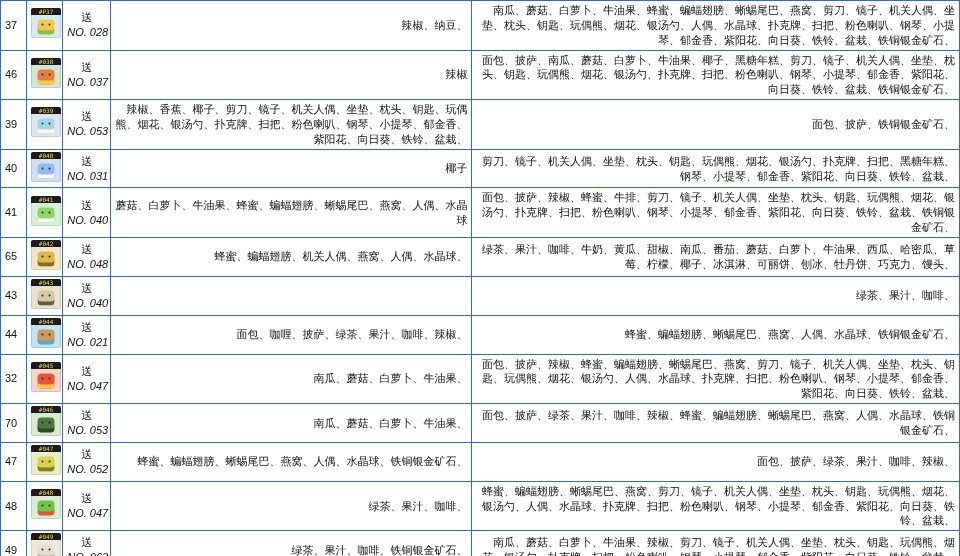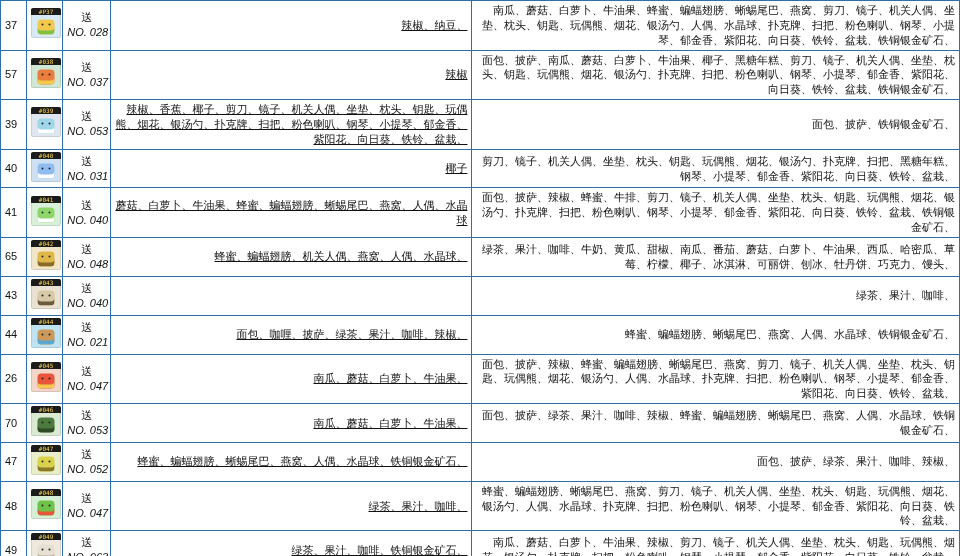--- a/index.html
+++ b/index.html
@@ -53,21 +53,20 @@
     color: #222;
     line-height: 1.25;
   }
   td.send .send-label { display: block; }
   td.send .send-no { display: block; white-space: nowrap; font-style: italic; }
   td.like, td.other {
     text-align: right;
   }
   td.like {
     padding-left: 5px;
-    text-decoration: underline;
   }
   td.other {
     padding-left: 5px;
   }
 
   
   .sprite {
     width: 30px;
     height: 30px;
     display: inline-block;
@@ -133,21 +132,21 @@
                 <span class="blob" style="background: rgb(242, 201, 76); box-shadow: rgb(127, 194, 65) 0px -4px 0px inset;"></span>
               </span></span></td>
           <td class="send">
             <span class="send-label">送</span>
             <span class="send-no">NO. 028</span>
           </td>
           <td class="like">辣椒、纳豆、</td>
           <td class="other">南瓜、蘑菇、白萝卜、牛油果、蜂蜜、蝙蝠翅膀、蜥蜴尾巴、燕窝、剪刀、镜子、机关人偶、坐垫、枕头、钥匙、玩偶熊、烟花、银汤勺、人偶、水晶球、扑克牌、扫把、粉色喇叭、钢琴、小提琴、郁金香、紫阳花、向日葵、铁铃、盆栽、铁铜银金矿石、</td>
         </tr>
         <tr>
-          <td class="idx">57</td>
+          <td class="idx">46</td>
           <td class="icon"><span class="sprite" style="background: rgb(207, 231, 212);"><span class="cap">#038</span><span class="body">
                 <span class="blob" style="background: rgb(232, 125, 62); box-shadow: rgb(242, 201, 76) 0px -4px 0px inset;"></span>
               </span></span></td>
           <td class="send">
             <span class="send-label">送</span>
             <span class="send-no">NO. 037</span>
           </td>
           <td class="like">辣椒</td>
           <td class="other">面包、披萨、南瓜、蘑菇、白萝卜、牛油果、椰子、黑糖年糕、剪刀、镜子、机关人偶、坐垫、枕头、钥匙、玩偶熊、烟花、银汤勺、扑克牌、扫把、粉色喇叭、钢琴、小提琴、郁金香、紫阳花、向日葵、铁铃、盆栽、铁铜银金矿石、</td>
         </tr>
@@ -217,21 +216,21 @@
                 <span class="blob" style="background: rgb(201, 154, 91); box-shadow: rgb(90, 168, 207) 0px -4px 0px inset;"></span>
               </span></span></td>
           <td class="send">
             <span class="send-label">送</span>
             <span class="send-no">NO. 021</span>
           </td>
           <td class="like">面包、咖喱、披萨、绿茶、果汁、咖啡、辣椒、</td>
           <td class="other">蜂蜜、蝙蝠翅膀、蜥蜴尾巴、燕窝、人偶、水晶球、铁铜银金矿石、</td>
         </tr>
         <tr>
-          <td class="idx">26</td>
+          <td class="idx">32</td>
           <td class="icon"><span class="sprite" style="background: rgb(242, 214, 201);"><span class="cap">#045</span><span class="body">
                 <span class="blob" style="background: rgb(232, 85, 58); box-shadow: rgb(242, 201, 76) 0px -4px 0px inset;"></span>
               </span></span></td>
           <td class="send">
             <span class="send-label">送</span>
             <span class="send-no">NO. 047</span>
           </td>
           <td class="like">南瓜、蘑菇、白萝卜、牛油果、</td>
           <td class="other">面包、披萨、辣椒、蜂蜜、蝙蝠翅膀、蜥蜴尾巴、燕窝、剪刀、镜子、机关人偶、坐垫、枕头、钥匙、玩偶熊、烟花、银汤勺、人偶、水晶球、扑克牌、扫把、粉色喇叭、钢琴、小提琴、郁金香、紫阳花、向日葵、铁铃、盆栽、</td>
         </tr>

